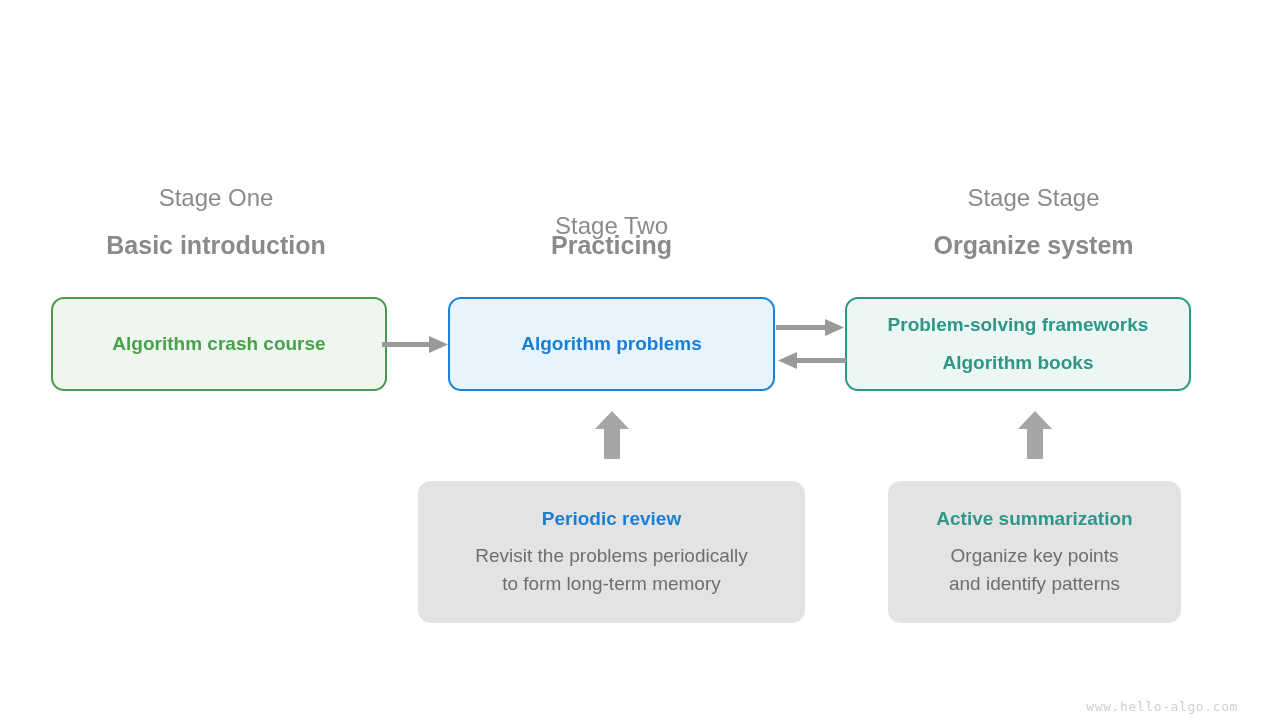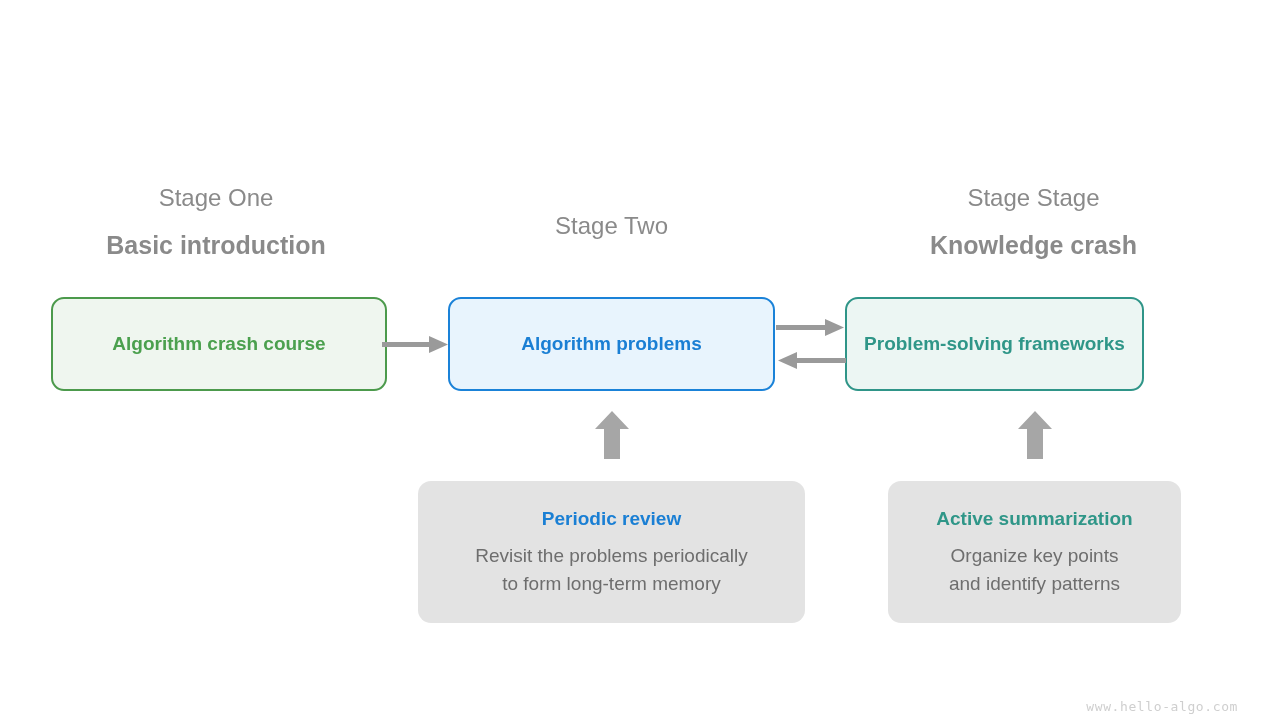--- a/index.html
+++ b/index.html
@@ -71,21 +71,21 @@
   .box-green .line { color: #4ba04e; }
 
   .box-blue {
     left: 448px; top: 285px; width: 327px; height: 94px;
     background: #e8f4fd;
     border-color: #1a82d8;
   }
   .box-blue .line { color: #1a7fd4; }
 
   .box-teal {
-    left: 845px; top: 285px; width: 299px; height: 94px;
+    left: 845px; top: 285px; width: 346px; height: 94px;
     background: #ecf6f3;
     border-color: #2f9588;
   }
   .box-teal .line { color: #2f9688; }
 
   
   .note-box {
     position: absolute;
     box-sizing: border-box;
     background: #e3e3e3;
@@ -137,34 +137,36 @@
 </style>
 </head>
 <body>
 
 <div class="canvas">
 
   <div class="stage-title" style="left:51px;  top:171px; width:330px;">Stage One</div>
   <div class="stage-sub" style="left:51px;  top:221px; width:330px;">Basic introduction</div>
 
   <div class="stage-title" style="left:448px; top:171px; width:327px;margin-top:28px;">Stage Two</div>
+  <div class="stage-sub" style="left:448px; top:221px; width:327px;">Practicing</div>
 
   <div class="stage-title" style="left:845px; top:171px; width:377px;">Stage Stage</div>
-  <div class="stage-sub" style="left:845px; top:221px; width:377px;">Knowledge crash</div>
+  <div class="stage-sub" style="left:845px; top:221px; width:377px;">Organize system</div>
 
   <div class="flow-box box-green">
     <div class="line">Algorithm crash course</div>
   </div>
 
   <div class="flow-box box-blue">
     <div class="line">Algorithm problems</div>
   </div>
 
   <div class="flow-box box-teal">
     <div class="line">Problem-solving frameworks</div>
+    <div class="line">Algorithm books</div>
   </div>
 
   <svg class="arrow" style="left:381px; top:320px;" width="70" height="26">
     <line x1="1" y1="12.5" x2="50" y2="12.5" stroke="#9a9a9a" stroke-width="5"></line>
     <polygon points="48,4 67,12.5 48,21" fill="#9a9a9a"></polygon>
   </svg>
 
   <svg class="arrow" style="left:775px; top:303px;" width="72" height="26">
     <line x1="1" y1="12.5" x2="52" y2="12.5" stroke="#9a9a9a" stroke-width="5"></line>
     <polygon points="50,4 69,12.5 50,21" fill="#9a9a9a"></polygon>

